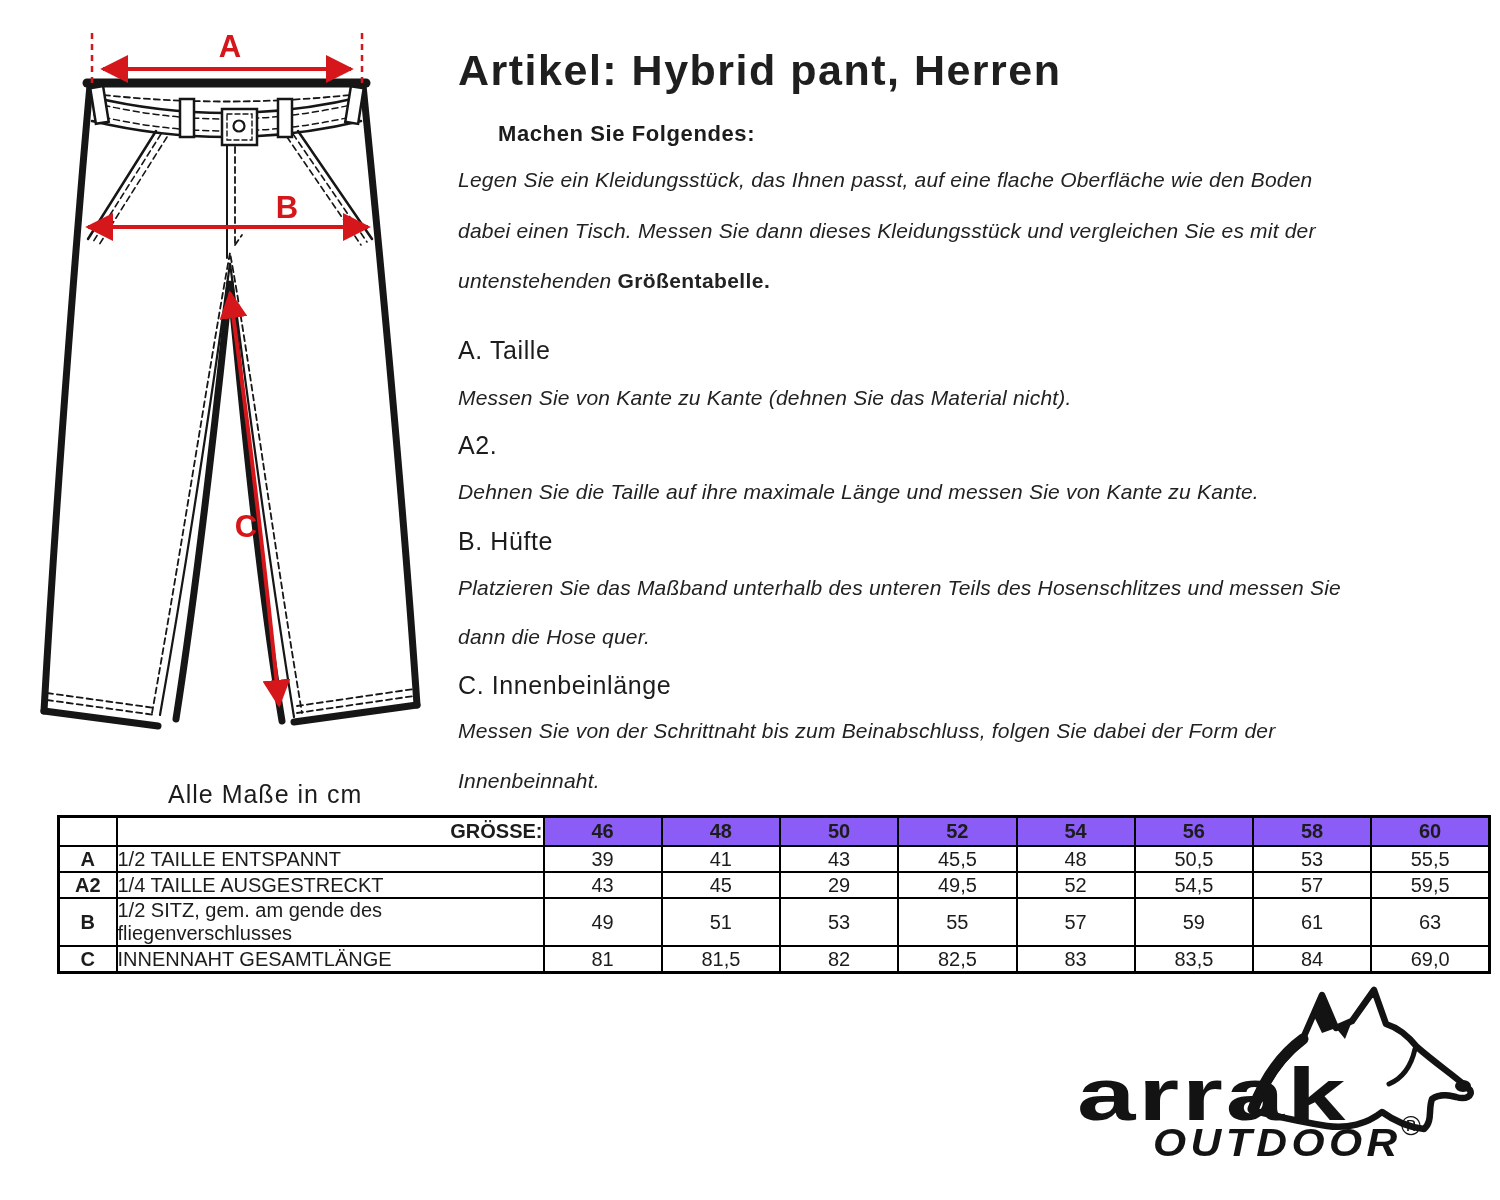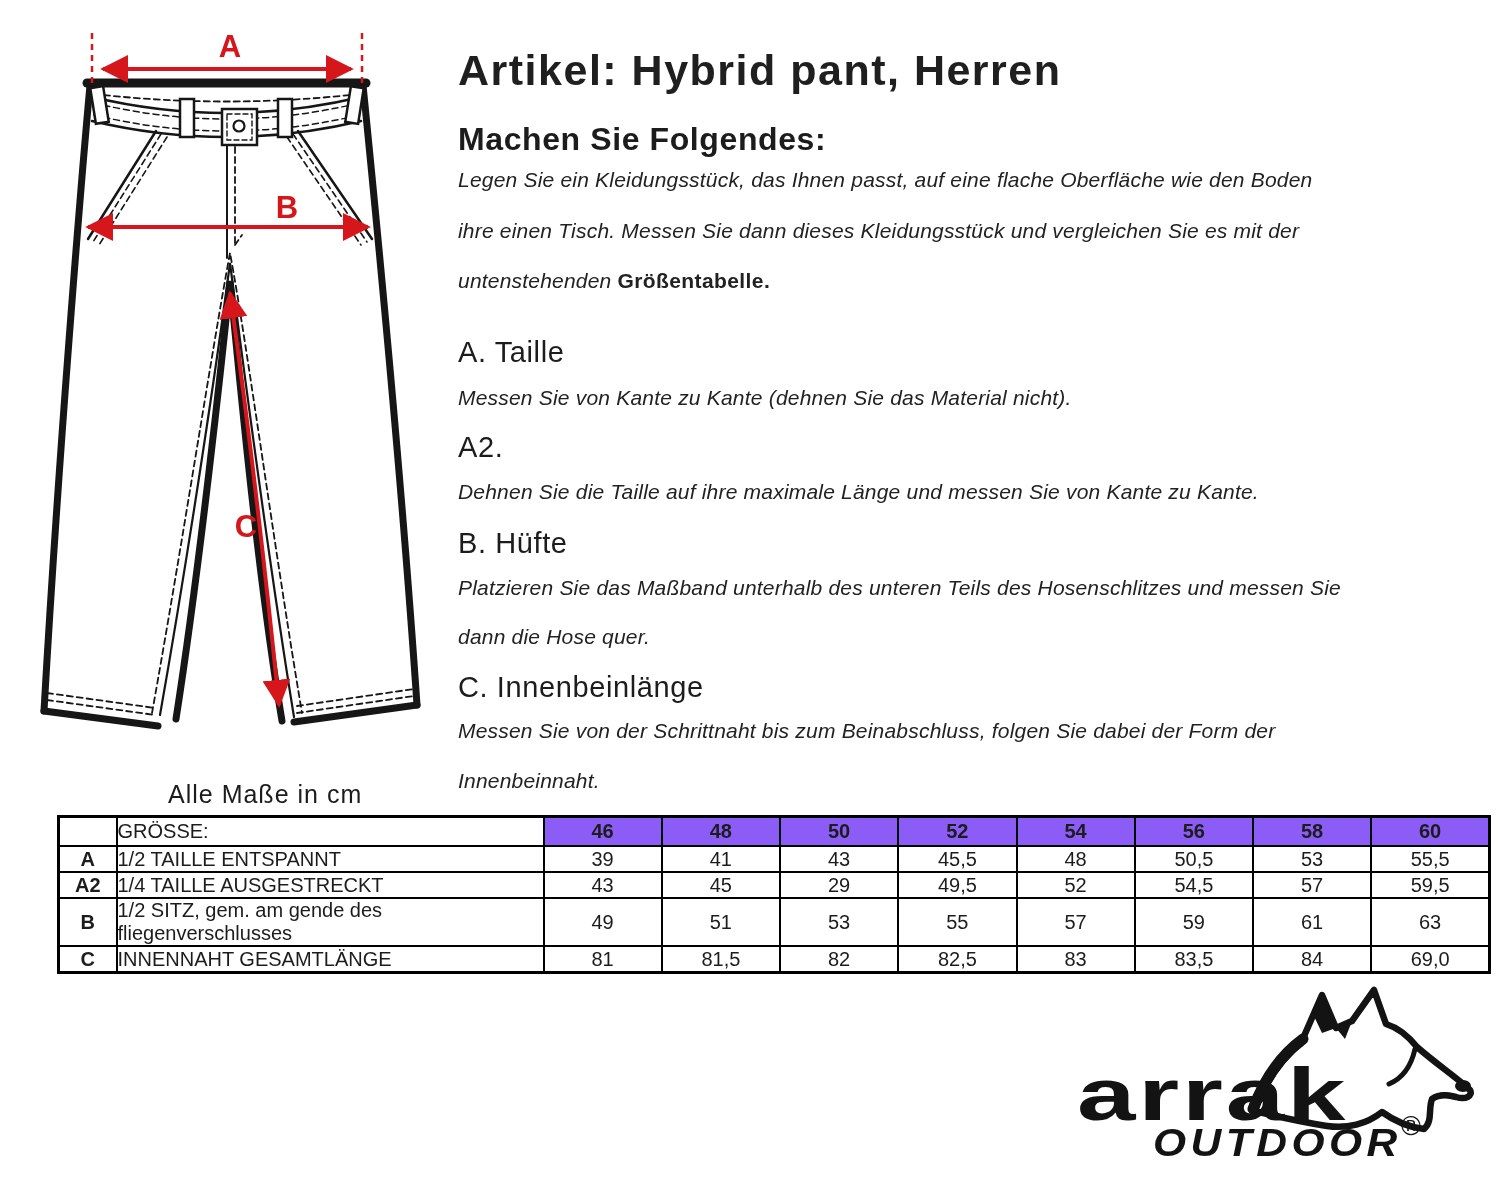--- a/index.html
+++ b/index.html
@@ -1,33 +1,33 @@
 <!DOCTYPE html>
 <html><head>
 <meta charset="utf-8">
 <style>
   html,body{margin:0;padding:0;background:#fff;}
   .page{position:relative;width:1500px;height:1200px;background:#fff;overflow:hidden;
         font-family:"Liberation Sans",sans-serif;color:#1c1c1c;}
   .t{position:absolute;white-space:nowrap;left:458px;}
   .title{font-size:43px;letter-spacing:1.5px;font-weight:600;color:#1f1f1f;}
-  .h2{font-size:32px;font-weight:700;letter-spacing:.6px;}
-  .h3{font-size:29px;font-weight:400;letter-spacing:.6px;}
+  .h2{font-size:22px;font-weight:700;letter-spacing:.6px;margin-left:40px;}
+  .h3{font-size:25px;font-weight:400;letter-spacing:.6px;}
   .bi{font-size:21px;font-style:italic;font-weight:400;letter-spacing:.2px;color:#222;}
   .bold-upright{font-style:normal;font-weight:700;letter-spacing:.4px;}
   .note{position:absolute;left:122px;top:780px;font-size:25px;letter-spacing:1px;white-space:nowrap;margin-left:46px;}
   table.size{position:absolute;left:57px;top:815px;width:1434px;border-collapse:collapse;
              border:3px solid #000;table-layout:fixed;}
   table.size td{border:2px solid #000;height:24px;padding:0;font-size:20px;overflow:hidden;}
   td.key{text-align:center;font-weight:700;}
   td.desc{text-align:left;font-size:19px;padding-left:6px;}
   td.val{text-align:center;}
   tr.head td{height:27px;}
   tr.head td.sz{background:#8b5cf6;text-align:center;font-weight:700;}
-  td.grosse{font-weight:400;padding-right:6px;font-size:20px;}
+  td.grosse{text-align:right;font-weight:700;padding-right:6px;font-size:20px;}
   svg text{font-family:"Liberation Sans",sans-serif;}
 </style>
 </head>
 <body>
 
 <div class="page">
 
   <svg viewBox="0 0 400 745" style="position:absolute;left:40px;top:25px;width:400px;height:745px;">
     <defs>
       <marker id="ah" viewBox="0 0 10 10" refX="9" refY="5" markerWidth="7" markerHeight="7" orient="auto-start-reverse">
@@ -92,21 +92,21 @@
     <g fill="#d5161b" font-weight="bold" font-size="31" text-anchor="middle">
       <text x="190" y="32">A</text>
       <text x="247" y="193">B</text>
       <text x="206" y="512">C</text>
     </g>
   </svg>
 
   <div class="t title" style="top:46px">Artikel: Hybrid pant, Herren</div>
   <div class="t h2" style="top:121px">Machen Sie Folgendes:</div>
   <div class="t bi" style="top:168px">Legen Sie ein Kleidungsstück, das Ihnen passt, auf eine flache Oberfläche wie den Boden</div>
-  <div class="t bi" style="top:219px">ihre einen Tisch. Messen Sie dann dieses Kleidungsstück und vergleichen Sie es mit der</div>
+  <div class="t bi" style="top:219px">dabei einen Tisch. Messen Sie dann dieses Kleidungsstück und vergleichen Sie es mit der</div>
   <div class="t bi" style="top:269px"><span>untenstehenden </span><span class="bold-upright">Größentabelle.</span></div>
 
   <div class="t h3" style="top:336px">A. Taille</div>
   <div class="t bi" style="top:386px">Messen Sie von Kante zu Kante (dehnen Sie das Material nicht).</div>
   <div class="t h3" style="top:431px">A2.</div>
   <div class="t bi" style="top:480px">Dehnen Sie die Taille auf ihre maximale Länge und messen Sie von Kante zu Kante.</div>
   <div class="t h3" style="top:527px">B. Hüfte</div>
   <div class="t bi" style="top:576px">Platzieren Sie das Maßband unterhalb des unteren Teils des Hosenschlitzes und messen Sie</div>
   <div class="t bi" style="top:625px">dann die Hose quer.</div>
   <div class="t h3" style="top:671px">C. Innenbeinlänge</div>

